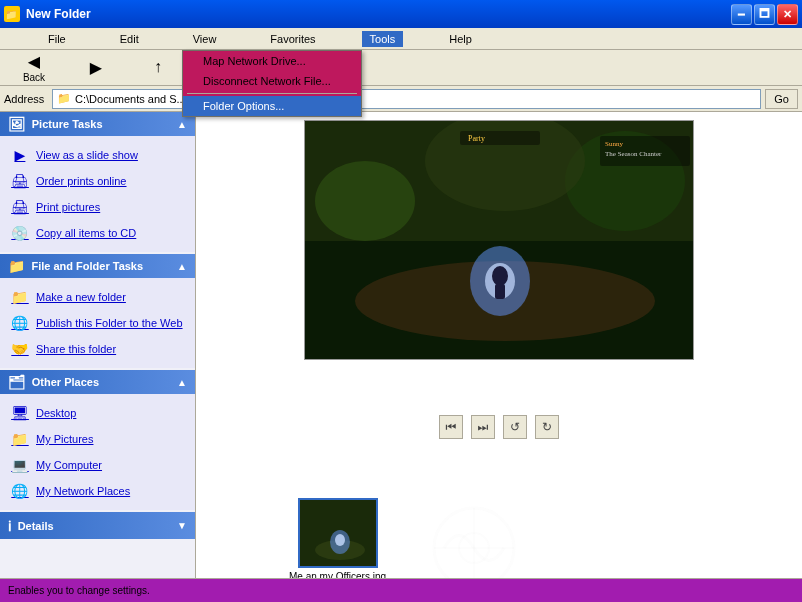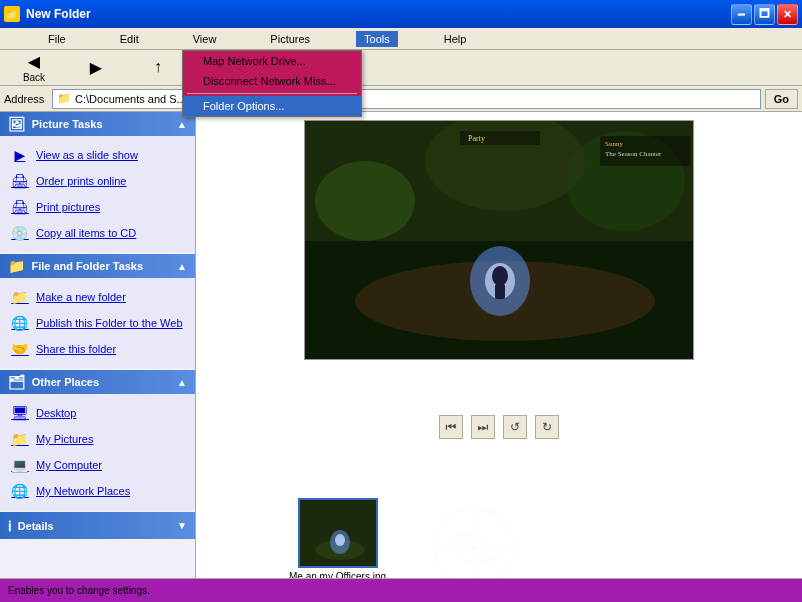--- a/index.html
+++ b/index.html
@@ -76,21 +76,21 @@
       gap: 4px;
     }
     .address-label { font-size: 11px; color: #000; padding-right: 4px; }
     .address-input {
       flex: 1; height: 20px; border: 1px solid #7f9db9;
       background: white; padding: 0 4px; font-size: 11px;
       display: flex; align-items: center; gap: 4px;
     }
     .address-go-btn {
       height: 20px; padding: 0 8px; background: #ece9d8;
-      border: 1px solid #aca899; cursor: pointer; font-size: 11px; font-weight: bold;
+      border: 1px solid #aca899; cursor: pointer; font-size: 11px;
     }
 
     
     .main-area {
       display: flex;
       height: calc(602px - 28px - 22px - 36px - 26px - 24px);
     }
 
     
     .left-panel {
@@ -256,28 +256,28 @@
     <div class="title-btn">🗕</div>
     <div class="title-btn">🗖</div>
     <div class="title-btn close">✕</div>
   </div>
 </div>
 
 <div class="menu-bar">
   <div class="menu-item">File</div>
   <div class="menu-item">Edit</div>
   <div class="menu-item">View</div>
-  <div class="menu-item">Pictures</div>
+  <div class="menu-item">Favorites</div>
   <div class="menu-item active">Tools</div>
   <div class="menu-item">Help</div>
 </div>
 
 <div class="dropdown-menu">
   <div class="dropdown-item">Map Network Drive...</div>
-  <div class="dropdown-item">Disconnect Network Miss...</div>
+  <div class="dropdown-item">Disconnect Network File...</div>
   <div class="dropdown-sep"></div>
   <div class="dropdown-item selected">Folder Options...</div>
 </div>
 
 <div class="toolbar">
   <div class="toolbar-btn">
     <span class="toolbar-icon">◀</span>
     <span>Back</span>
   </div>
   <div class="toolbar-btn">

